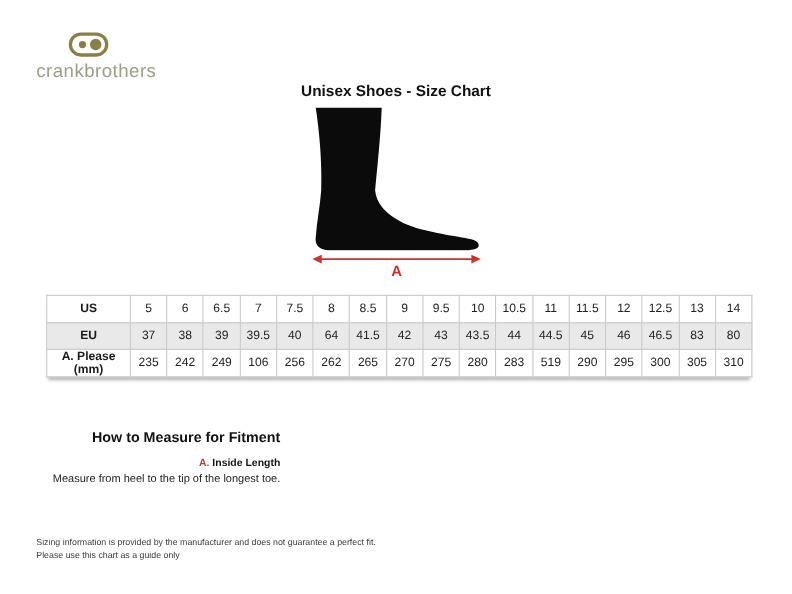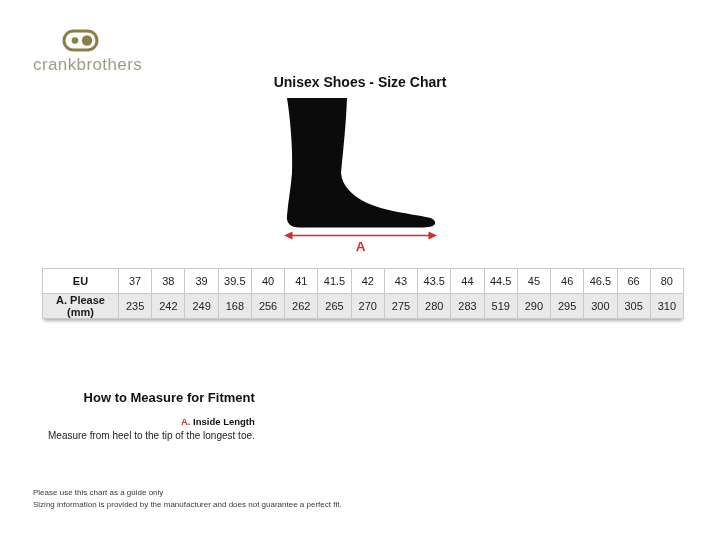--- a/index.html
+++ b/index.html
@@ -76,45 +76,65 @@
       <line x1="6" y1="5.5" x2="149" y2="5.5" stroke="#d22f28" stroke-width="1.6"></line>
       <path d="M 1 5.5 L 9.5 1.5 L 9.5 9.5 Z" fill="#d22f28"></path>
       <path d="M 154 5.5 L 145.5 1.5 L 145.5 9.5 Z" fill="#d22f28"></path>
     </svg>
     <div class="a-label">A</div>
   </div>
 
   <table class="size-table">
     <tbody>
         <tr>
+          <td class="label">US</td>
+          <td>5</td>
+          <td>6</td>
+          <td>6.5</td>
+          <td>7</td>
+          <td>7.5</td>
+          <td>8</td>
+          <td>8.5</td>
+          <td>9</td>
+          <td>9.5</td>
+          <td>10</td>
+          <td>10.5</td>
+          <td>11</td>
+          <td>11.5</td>
+          <td>12</td>
+          <td>12.5</td>
+          <td>13</td>
+          <td>14</td>
+        </tr>
+        <tr>
           <td class="label">EU</td>
           <td>37</td>
           <td>38</td>
           <td>39</td>
           <td>39.5</td>
           <td>40</td>
-          <td>41</td>
+          <td>64</td>
           <td>41.5</td>
           <td>42</td>
           <td>43</td>
           <td>43.5</td>
           <td>44</td>
           <td>44.5</td>
           <td>45</td>
           <td>46</td>
           <td>46.5</td>
-          <td>66</td>
+          <td>83</td>
           <td>80</td>
         </tr>
         <tr>
           <td class="label">A. Please (mm)</td>
           <td>235</td>
           <td>242</td>
           <td>249</td>
-          <td>168</td>
+          <td>106</td>
           <td>256</td>
           <td>262</td>
           <td>265</td>
           <td>270</td>
           <td>275</td>
           <td>280</td>
           <td>283</td>
           <td>519</td>
           <td>290</td>
           <td>295</td>
@@ -127,17 +147,17 @@
 
   <div class="measure">
     <div class="measure-heading">How to Measure for Fitment</div>
     <div class="measure-item">
       <span class="letter">A.</span><span> Inside Length</span>
     </div>
     <div class="measure-desc">Measure from heel to the tip of the longest toe.</div>
   </div>
 
   <div class="footnote">
+    <div>Sizing information is provided by the manufacturer and does not guarantee a perfect fit.</div>
     <div>Please use this chart as a guide only</div>
-    <div>Sizing information is provided by the manufacturer and does not guarantee a perfect fit.</div>
   </div>
 
 </div>
 
 </body></html>

